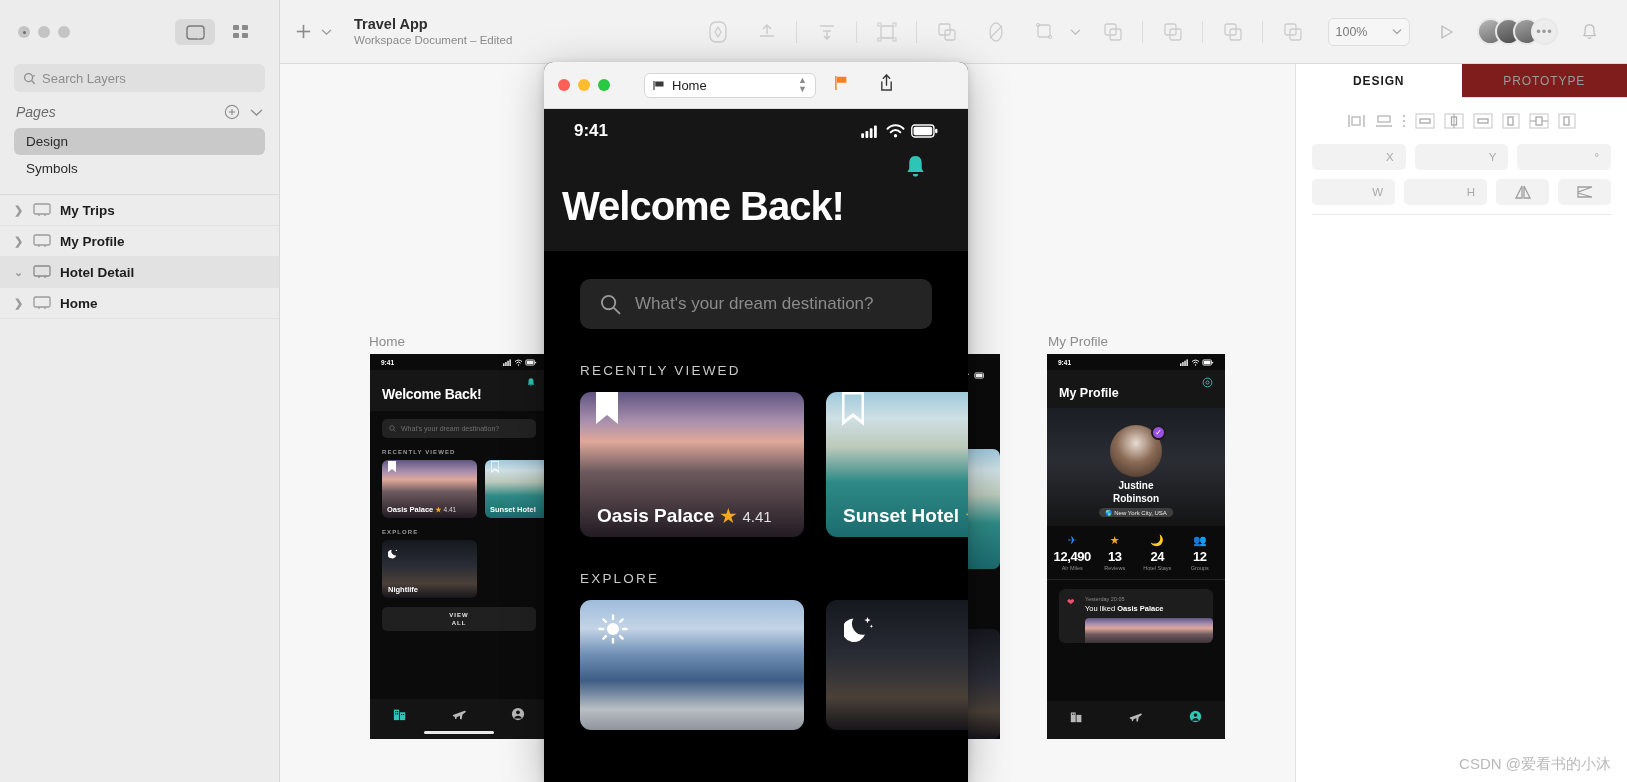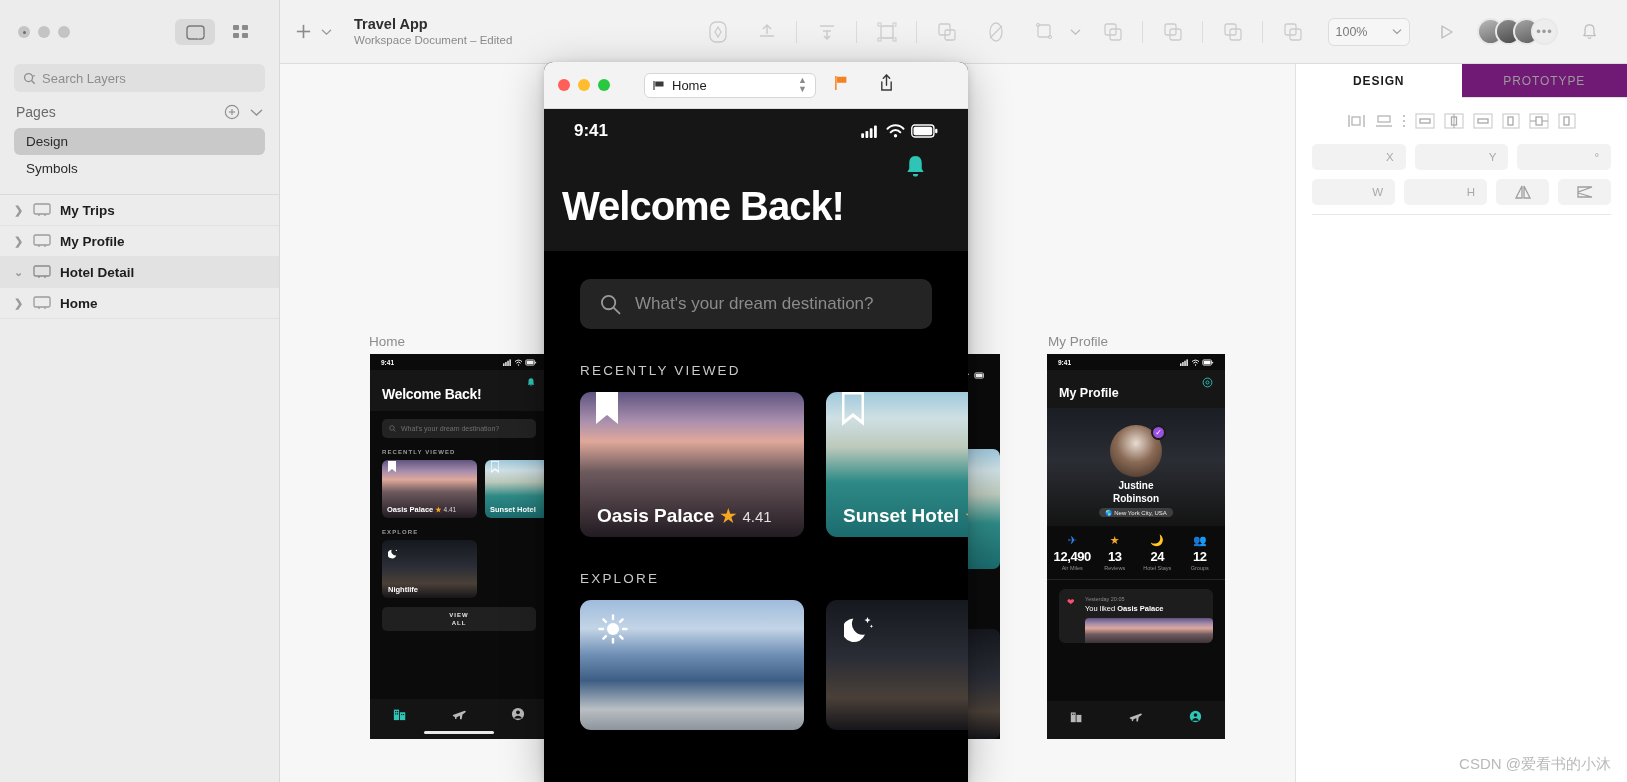--- a/index.html
+++ b/index.html
@@ -30,21 +30,21 @@
     display: flex; align-items: center; justify-content: center;
   }
   .view-btn.active { background: #d9d9d9; }
   .search-wrap { padding: 0 14px; }
   .search-box {
     height: 28px; background: #e0e0e0; border-radius: 6px;
     display: flex; align-items: center; padding: 0 9px; gap: 6px;
   }
   .search-box .ph { color: #8d8d8d; font-size: 13px; }
   .pages-hdr {
-    display: flex; align-items: center; padding: 12px 16px 8px 16px;
+    display: flex; align-items: center; padding: 12px 16px 8px 16px; font-style: italic;
   }
   .pages-hdr .lbl { font-size: 14px; color: #6a6a6a; }
   .pages-hdr .acts { margin-left: auto; display: flex; gap: 10px; align-items: center; }
   .page-row {
     margin: 0 14px; height: 27px; border-radius: 6px;
     display: flex; align-items: center; padding-left: 12px;
     font-size: 13.5px; color: #2b2b2b;
   }
   .page-row.sel { background: #c9c9c9; }
   .sb-divider { height: 1px; background: #dadada; margin-top: 12px; }
@@ -253,21 +253,21 @@
   .pv-excard .ico { position: absolute; left: 18px; top: 14px; }
 
   
   .rpanel {
     position: absolute; right: 0; top: 64px; width: 332px; bottom: 0;
     background: #fff; border-left: 1px solid #e1e1e1;
   }
   .rp-tabs { display: flex; height: 34px; }
   .rp-tab {
     flex: 1; display: flex; align-items: center; justify-content: center;
-    font-size: 12px; letter-spacing: 0.9px; color: #9a9a9a; background: #701a75;
+    font-size: 12px; letter-spacing: 0.9px; color: #9a9a9a; background: #7f1d1d;
     border-bottom: 1px solid #e1e1e1;
   }
   .rp-tab.active { background: #fff; color: #1c1c1c; font-weight: bold; border-bottom: 1px solid #fff; }
   .rp-aligns {
     display: flex; align-items: center; justify-content: center; gap: 7px;
     padding: 14px 0 6px 0;
   }
   .rp-fields { padding: 4px 16px 0 16px; }
   .rp-row { display: flex; gap: 9px; margin-bottom: 9px; }
   .rp-inp {

